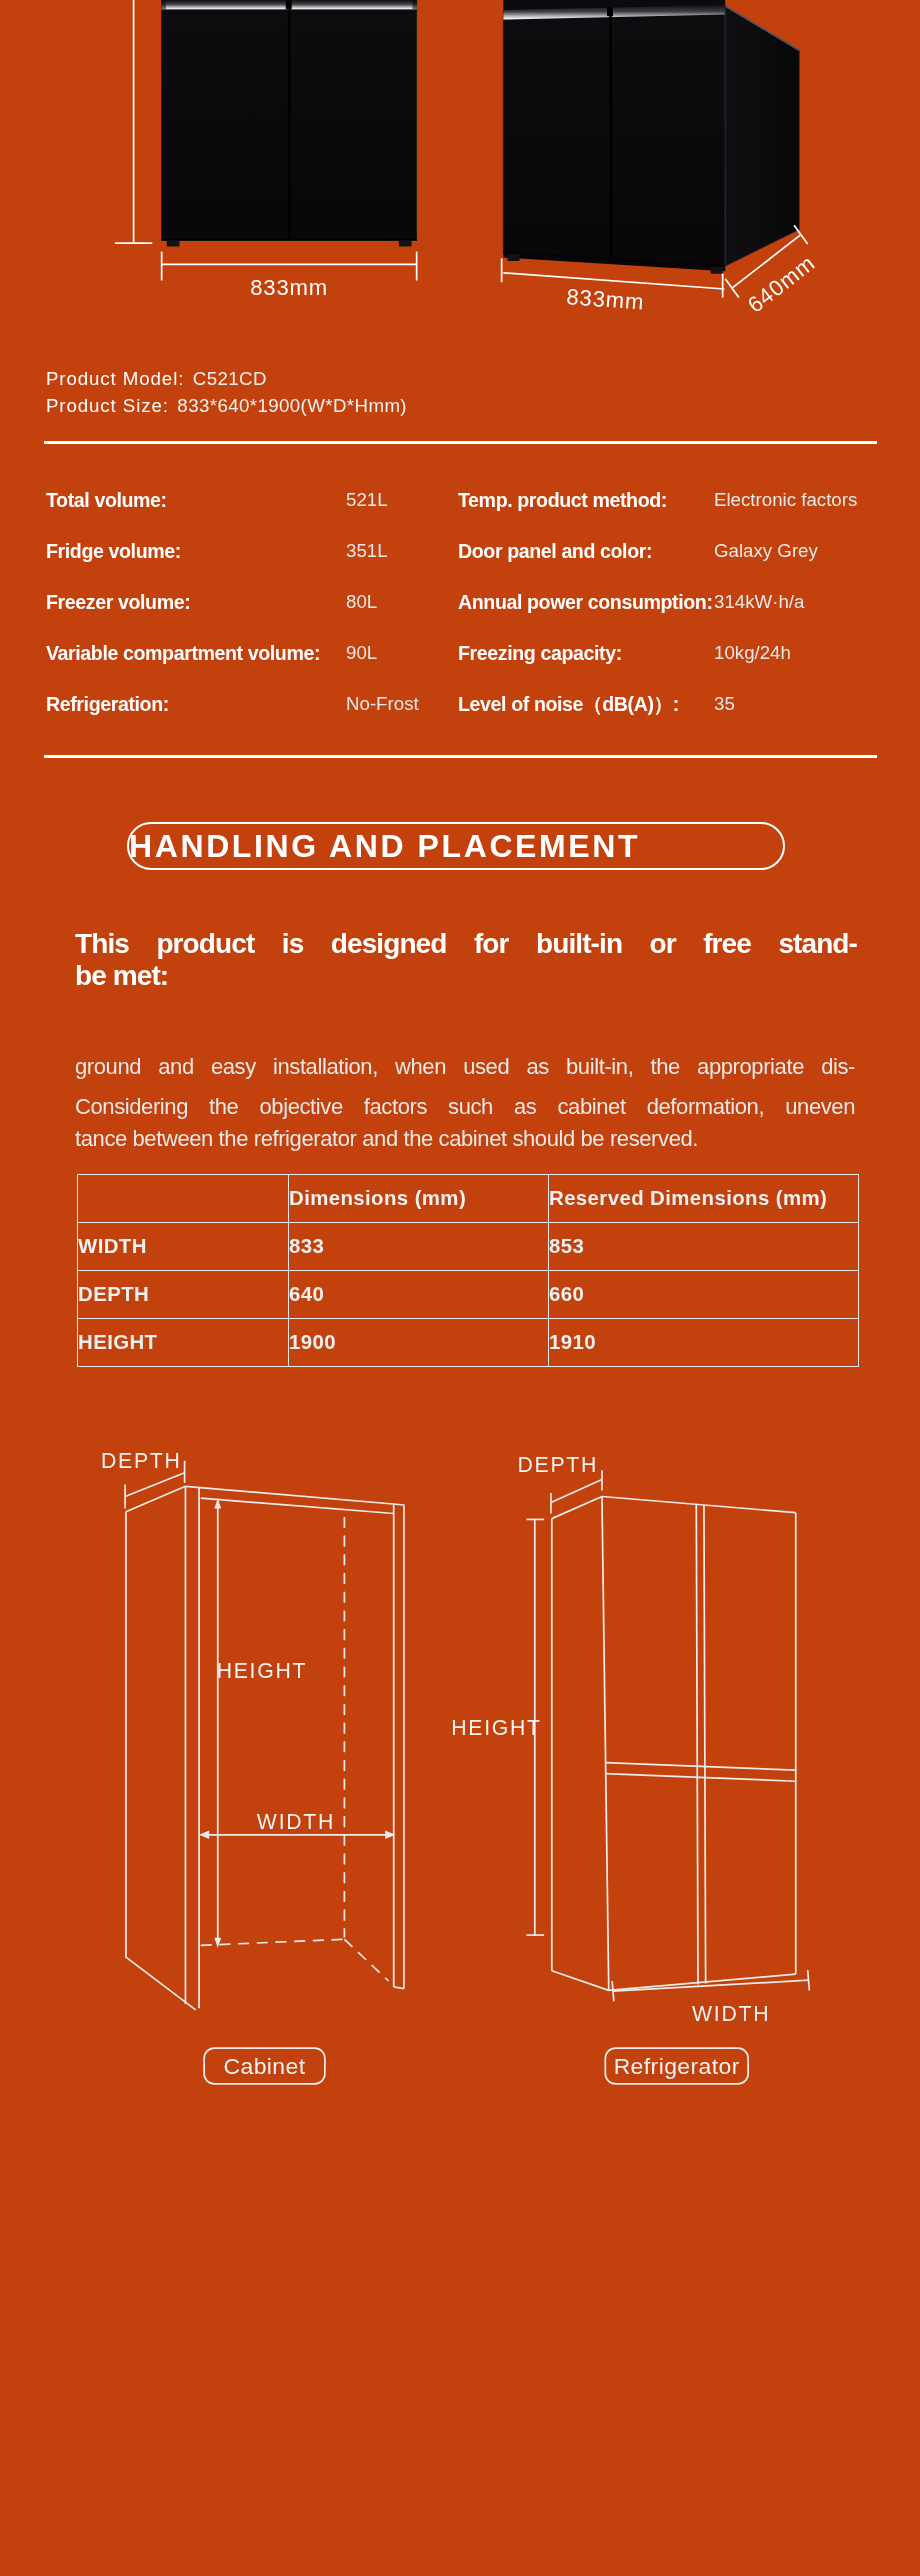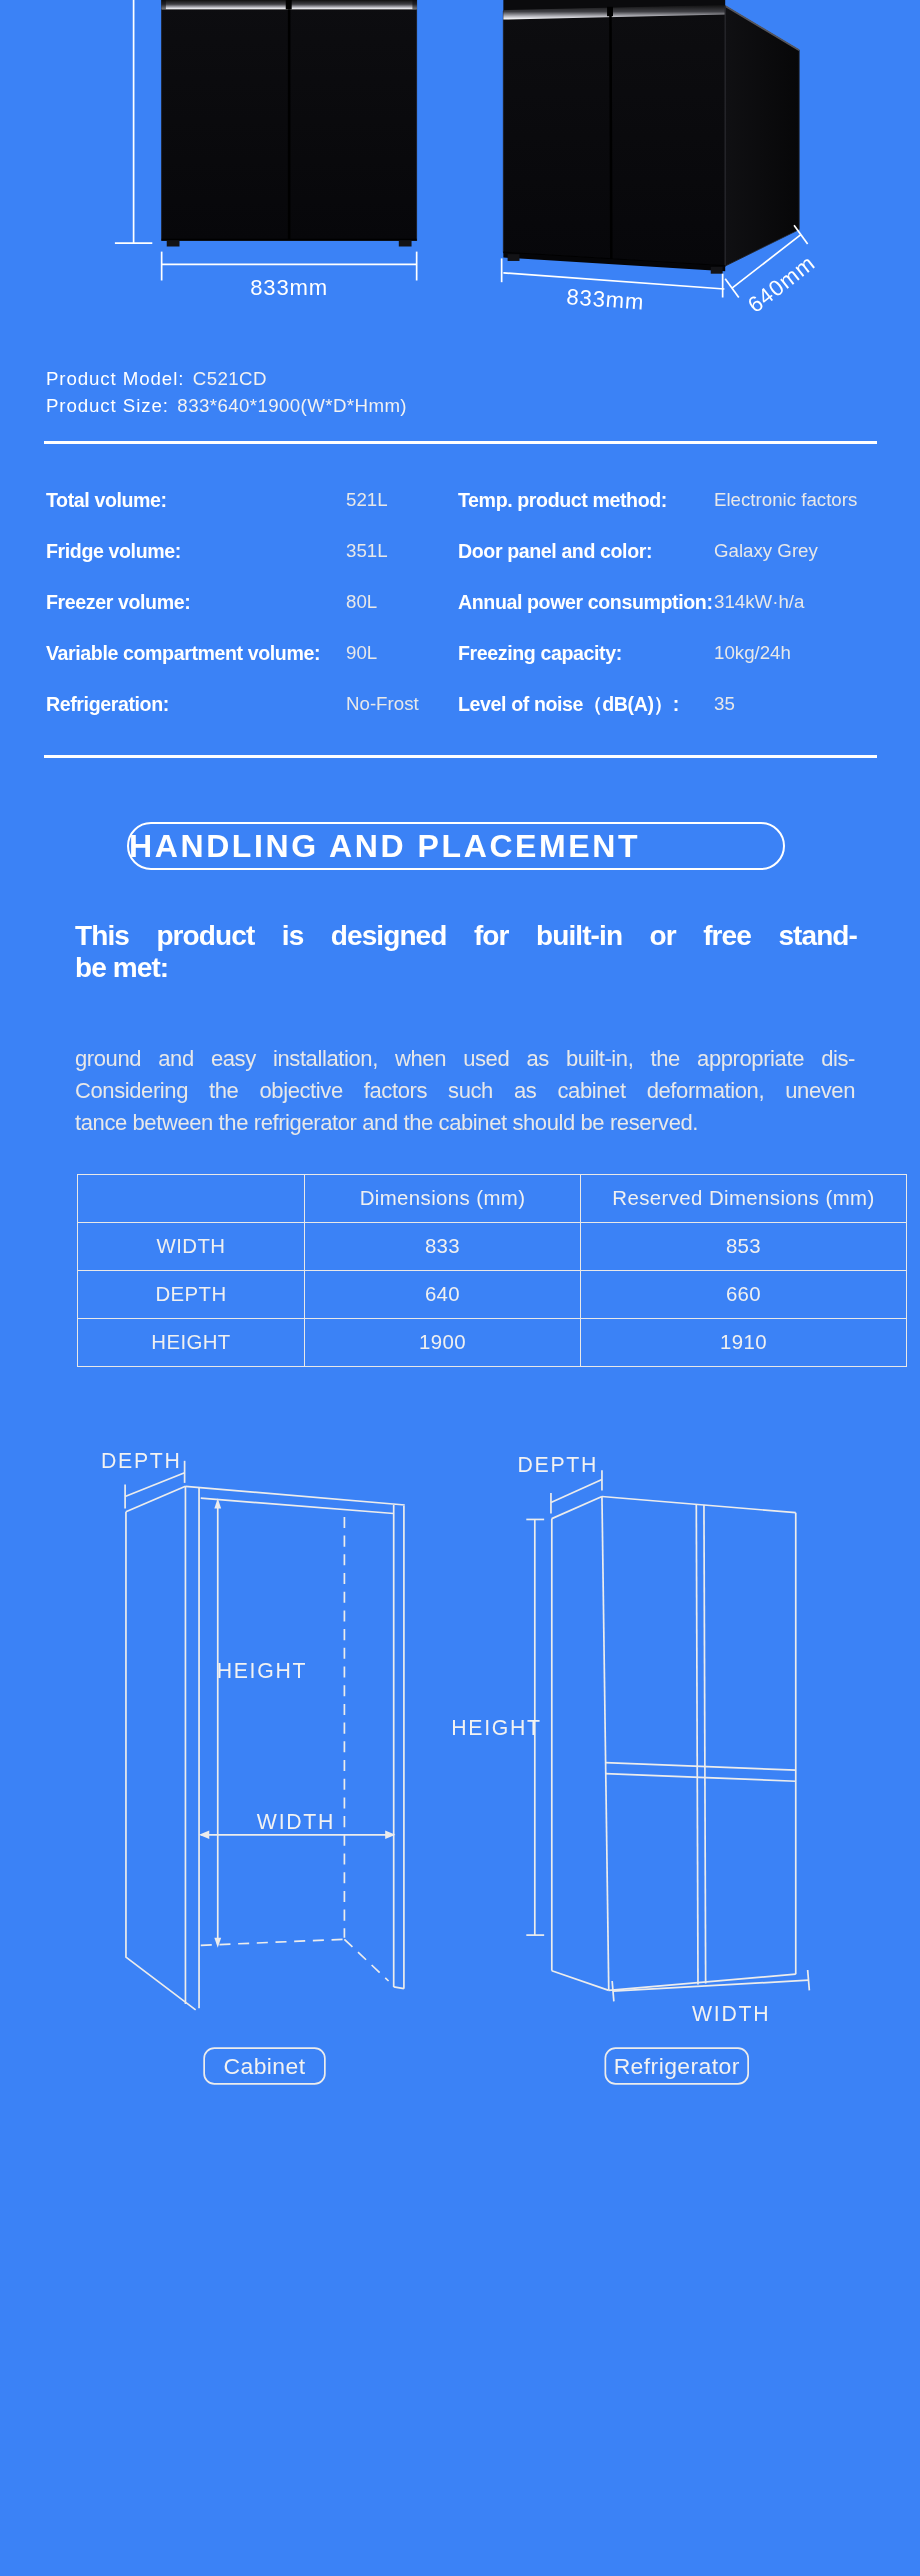--- a/index.html
+++ b/index.html
@@ -1,44 +1,44 @@
 <!DOCTYPE html>
 <html style="font-size:13.6px"><head>
 <meta charset="utf-8">
 <style>
   html,body{margin:0;padding:0;background:#000;}
-  #page{position:relative;width:920px;height:2576px;background:#3b82f6;overflow:hidden;
+  #page{position:relative;width:920px;height:2576px;background:#c2410c;overflow:hidden;
         font-family:"Liberation Sans",sans-serif;color:#fff;}
   .abs{position:absolute;}
   .divider{position:absolute;left:44px;width:833px;height:2.6px;background:#fff;}
   
   .prodline{position:absolute;left:46px;height:24px;line-height:24px;font-size:18.7px;white-space:nowrap;}
   .prodline b{font-weight:400;letter-spacing:0.9px;margin-right:8.5px;}
   .prodline span{font-weight:400;letter-spacing:0.4px;color:#f2f2f2;margin-top:8px;}
   
   .spec{position:absolute;height:22px;line-height:22px;font-size:18.7px;white-space:nowrap;}
   .spec.lbl{font-weight:700;font-size:19.6px;letter-spacing:-0.4px;color:#fff;}
   .spec.val{font-weight:400;color:#e8e8e8;}
   
   .pill{position:absolute;left:127px;top:822px;width:658px;height:48px;border:2.6px solid #fff;
         border-radius:25.5px;box-sizing:border-box;display:flex;align-items:center;justify-content:flex-start;
         font-size:32px;font-weight:700;letter-spacing:2.6px;}
   
   .intro{position:absolute;left:75px;top:920px;width:782px;font-weight:700;
          font-size:28px;letter-spacing:-0.9px;}
   .intro div{height:32px;line-height:32px;}
-  .j{text-align:justify;text-align-last:justify;}
+  .j{text-align:justify;text-align-last:justify;margin-top:8px;}
   
   .note{position:absolute;left:75px;top:1043px;width:780px;font-size:22px;font-weight:400;
         letter-spacing:-0.4px;color:#e8e8e8;}
   .note div{height:32px;line-height:32px;}
   
   table.dims{position:absolute;left:77px;top:1174px;border-collapse:collapse;
              font-size:20.4px;color:#f0f0f0;letter-spacing:0.4px;}
-  table.dims td,table.dims th{border:1.7px solid #e8e8e8;text-align:center;font-weight:400;padding:8px;}
+  table.dims td,table.dims th{border:1.7px solid #e8e8e8;font-weight:700;padding:0;}
   table.dims .c1{width:210px;}
   table.dims .c2{width:259px;}
   table.dims .c3{width:309px;}
   table.dims tr{height:48px;}
   svg text{font-family:"Liberation Sans",sans-serif;}
 </style>
 </head>
 <body>
 
 <div id="page">

